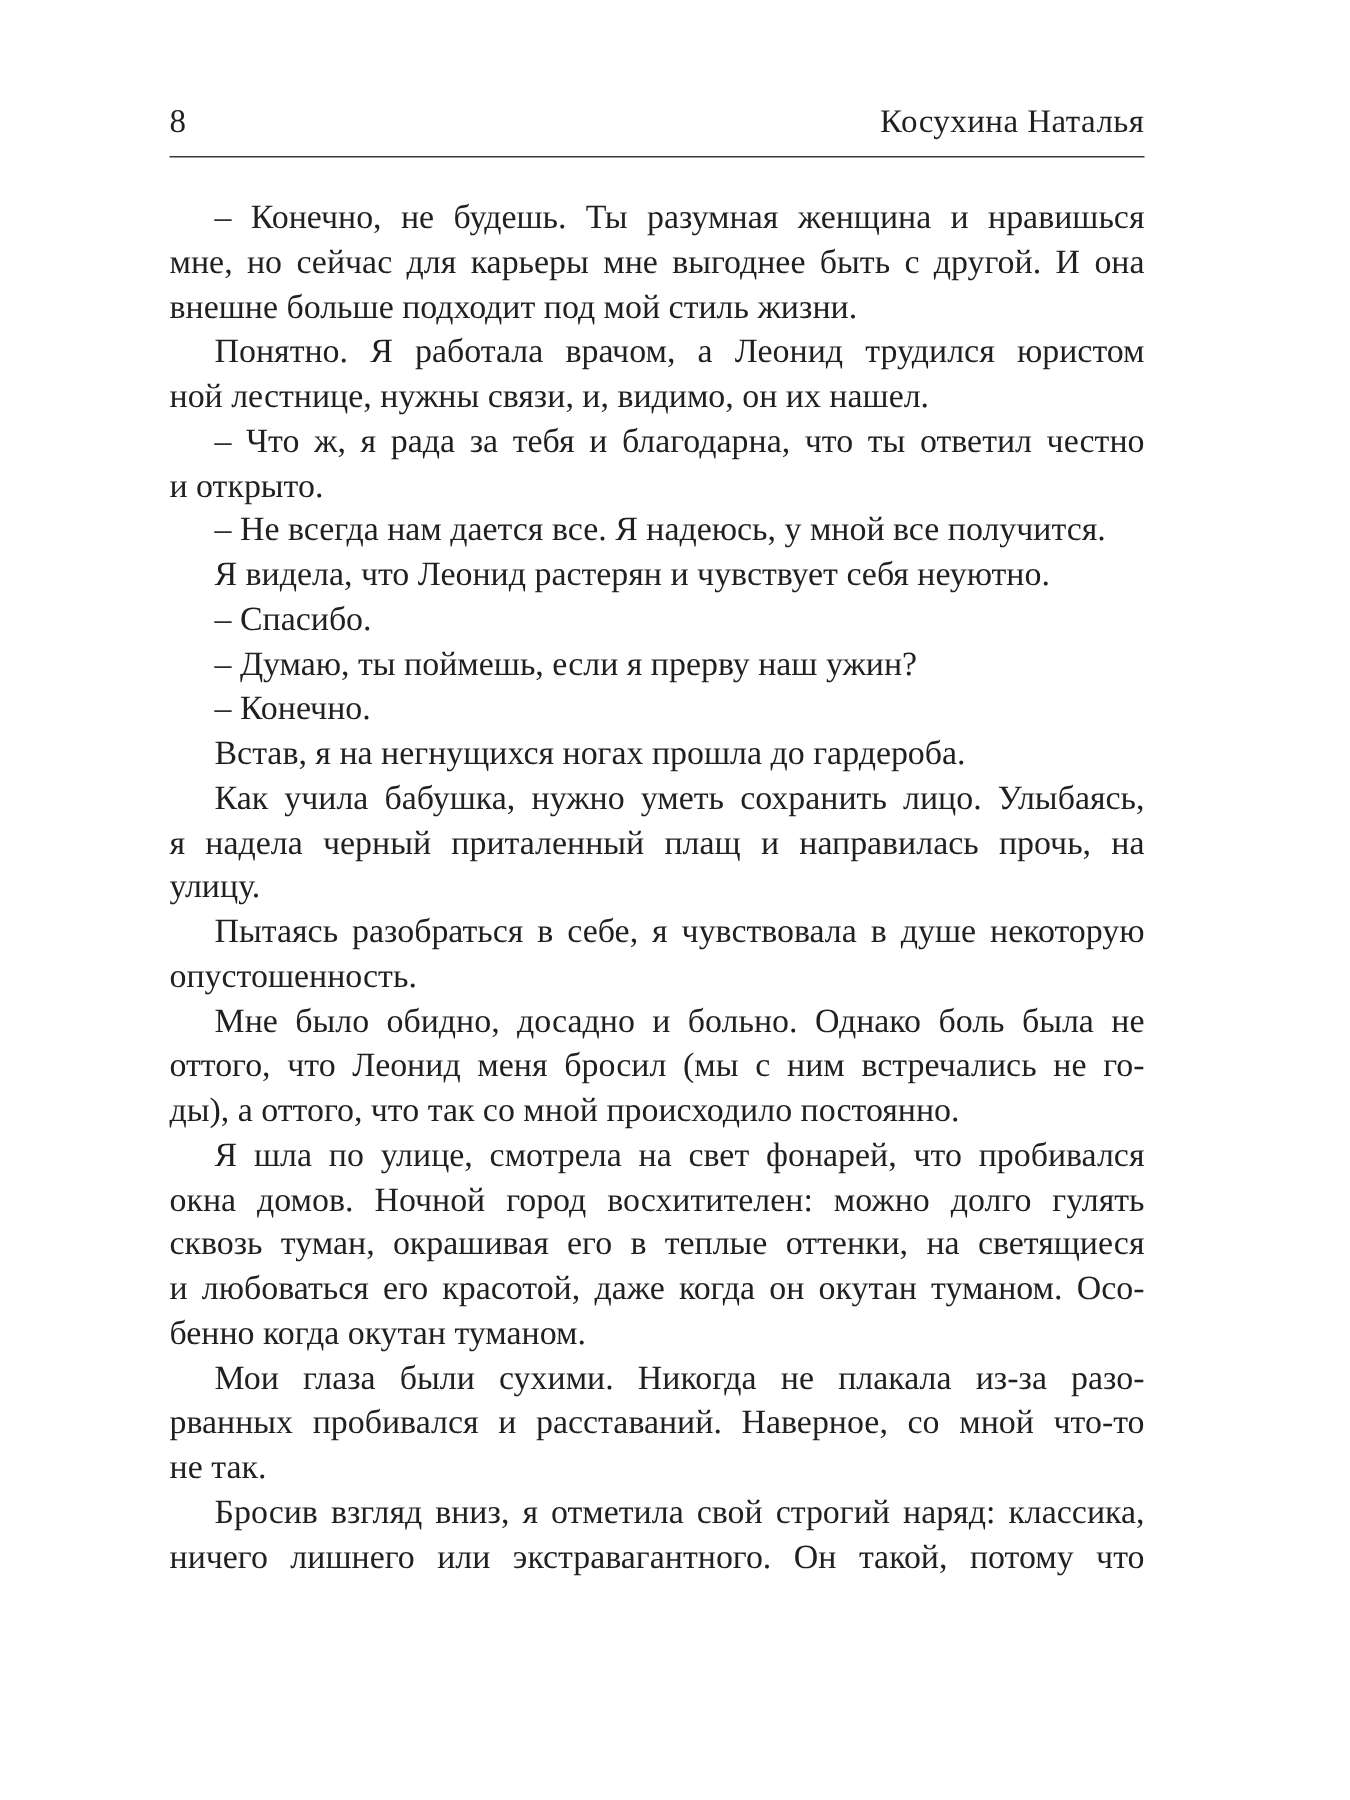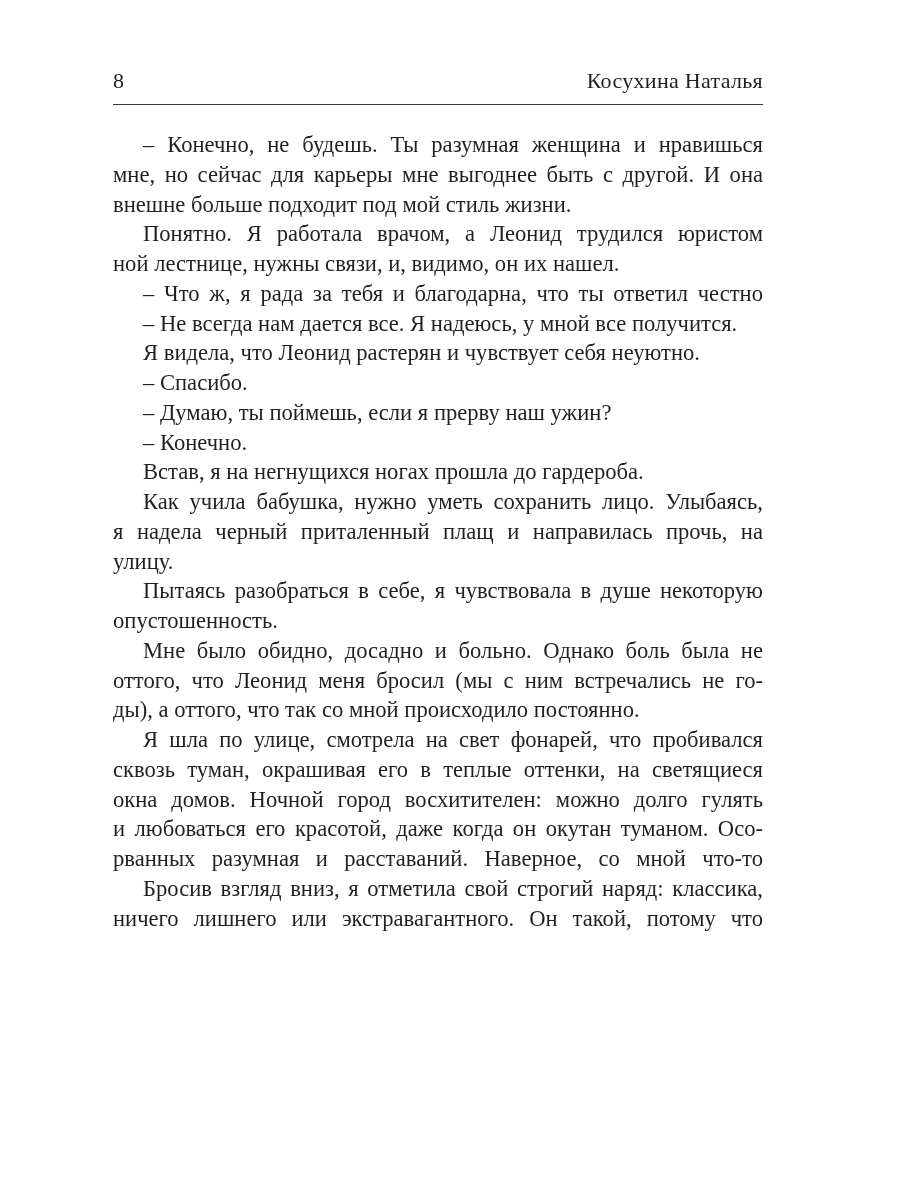--- a/index.html
+++ b/index.html
@@ -79,35 +79,39 @@
   </div>
   <div class="head-rule"></div>
 
   <div class="body-text" id="body-text">
       <span class="line indent">– Конечно, не будешь. Ты разумная женщина и нравишься</span>
       <span class="line">мне, но сейчас для карьеры мне выгоднее быть с другой. И она</span>
       <span class="line last">внешне больше подходит под мой стиль жизни.</span>
       <span class="line indent">Понятно. Я работала врачом, а Леонид трудился юристом</span>
       <span class="line last">ной лестнице, нужны связи, и, видимо, он их нашел.</span>
       <span class="line indent">– Что ж, я рада за тебя и благодарна, что ты ответил честно</span>
+      <span class="line last">и открыто.</span>
       <span class="line indent last">– Не всегда нам дается все. Я надеюсь, у мной все получится.</span>
       <span class="line indent last">Я видела, что Леонид растерян и чувствует себя неуютно.</span>
       <span class="line indent last">– Спасибо.</span>
       <span class="line indent last">– Думаю, ты поймешь, если я прерву наш ужин?</span>
       <span class="line indent last">– Конечно.</span>
       <span class="line indent last">Встав, я на негнущихся ногах прошла до гардероба.</span>
       <span class="line indent">Как учила бабушка, нужно уметь сохранить лицо. Улыбаясь,</span>
       <span class="line">я надела черный приталенный плащ и направилась прочь, на</span>
       <span class="line last">улицу.</span>
       <span class="line indent">Пытаясь разобраться в себе, я чувствовала в душе некоторую</span>
       <span class="line last">опустошенность.</span>
       <span class="line indent">Мне было обидно, досадно и больно. Однако боль была не</span>
       <span class="line">оттого, что Леонид меня бросил (мы с ним встречались не го-</span>
       <span class="line last">ды), а оттого, что так со мной происходило постоянно.</span>
       <span class="line indent">Я шла по улице, смотрела на свет фонарей, что пробивался</span>
+      <span class="line">окна домов. Ночной город восхитителен: можно долго гулять</span>
       <span class="line">сквозь туман, окрашивая его в теплые оттенки, на светящиеся</span>
-      <span class="line">окна домов. Ночной город восхитителен: можно долго гулять</span>
       <span class="line">и любоваться его красотой, даже когда он окутан туманом. Осо-</span>
-      <span class="line">рванных разумная и расставаний. Наверное, со мной что-то</span>
+      <span class="line last">бенно когда окутан туманом.</span>
+      <span class="line indent">Мои глаза были сухими. Никогда не плакала из-за разо-</span>
+      <span class="line">рванных пробивался и расставаний. Наверное, со мной что-то</span>
+      <span class="line last">не так.</span>
       <span class="line indent">Бросив взгляд вниз, я отметила свой строгий наряд: классика,</span>
       <span class="line">ничего лишнего или экстравагантного. Он такой, потому что</span>
     </div>
 </div>
 
 </body></html>

